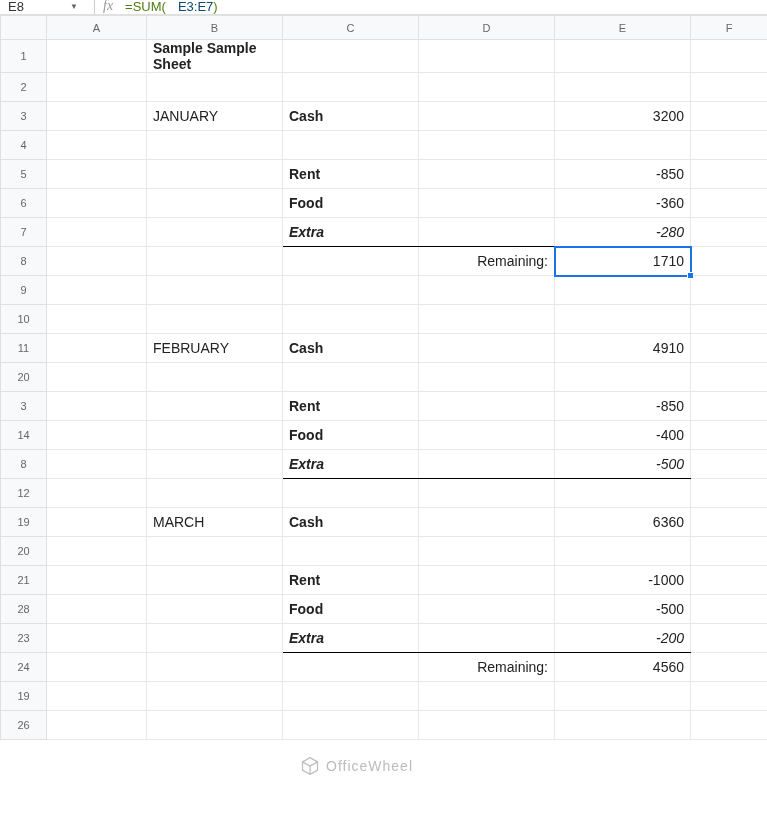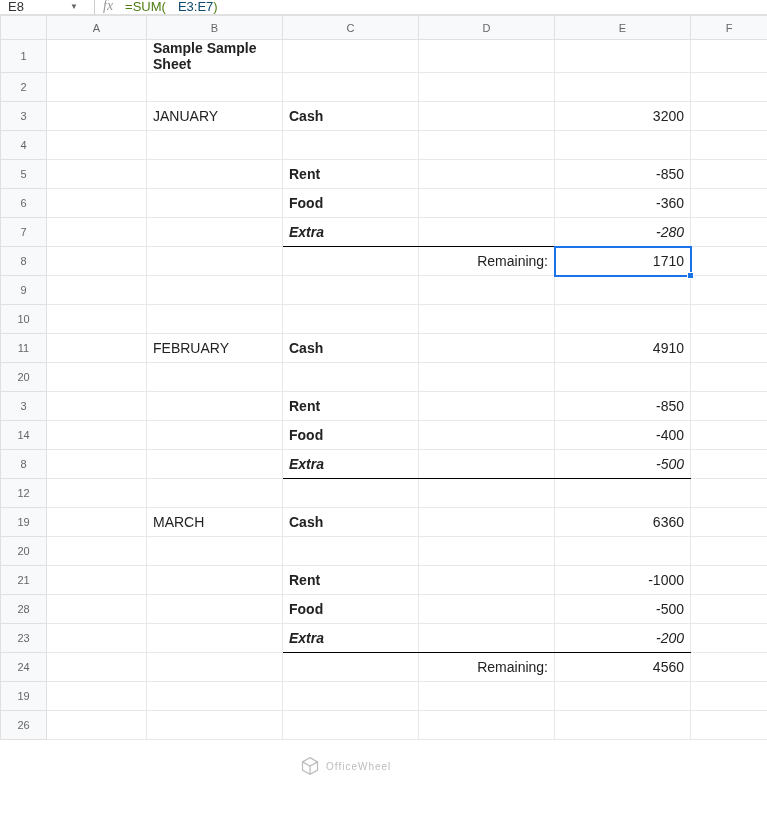--- a/index.html
+++ b/index.html
@@ -117,21 +117,21 @@
       border: 1px solid #fff;
       z-index: 3;
     }
     .watermark {
       position: absolute;
       left: 300px;
       top: 756px;
       display: flex;
       align-items: center;
       color: #bcbcbc;
-      font-size: 10px;
+      font-size: 14px;
       letter-spacing: 1px;
       pointer-events: none;
     }
     .watermark svg {
       margin-right: 6px;
     }
     .col-A { width: 100px; }
     .col-B { width: 136px; }
     .col-C { width: 136px; }
     .col-D { width: 136px; }

